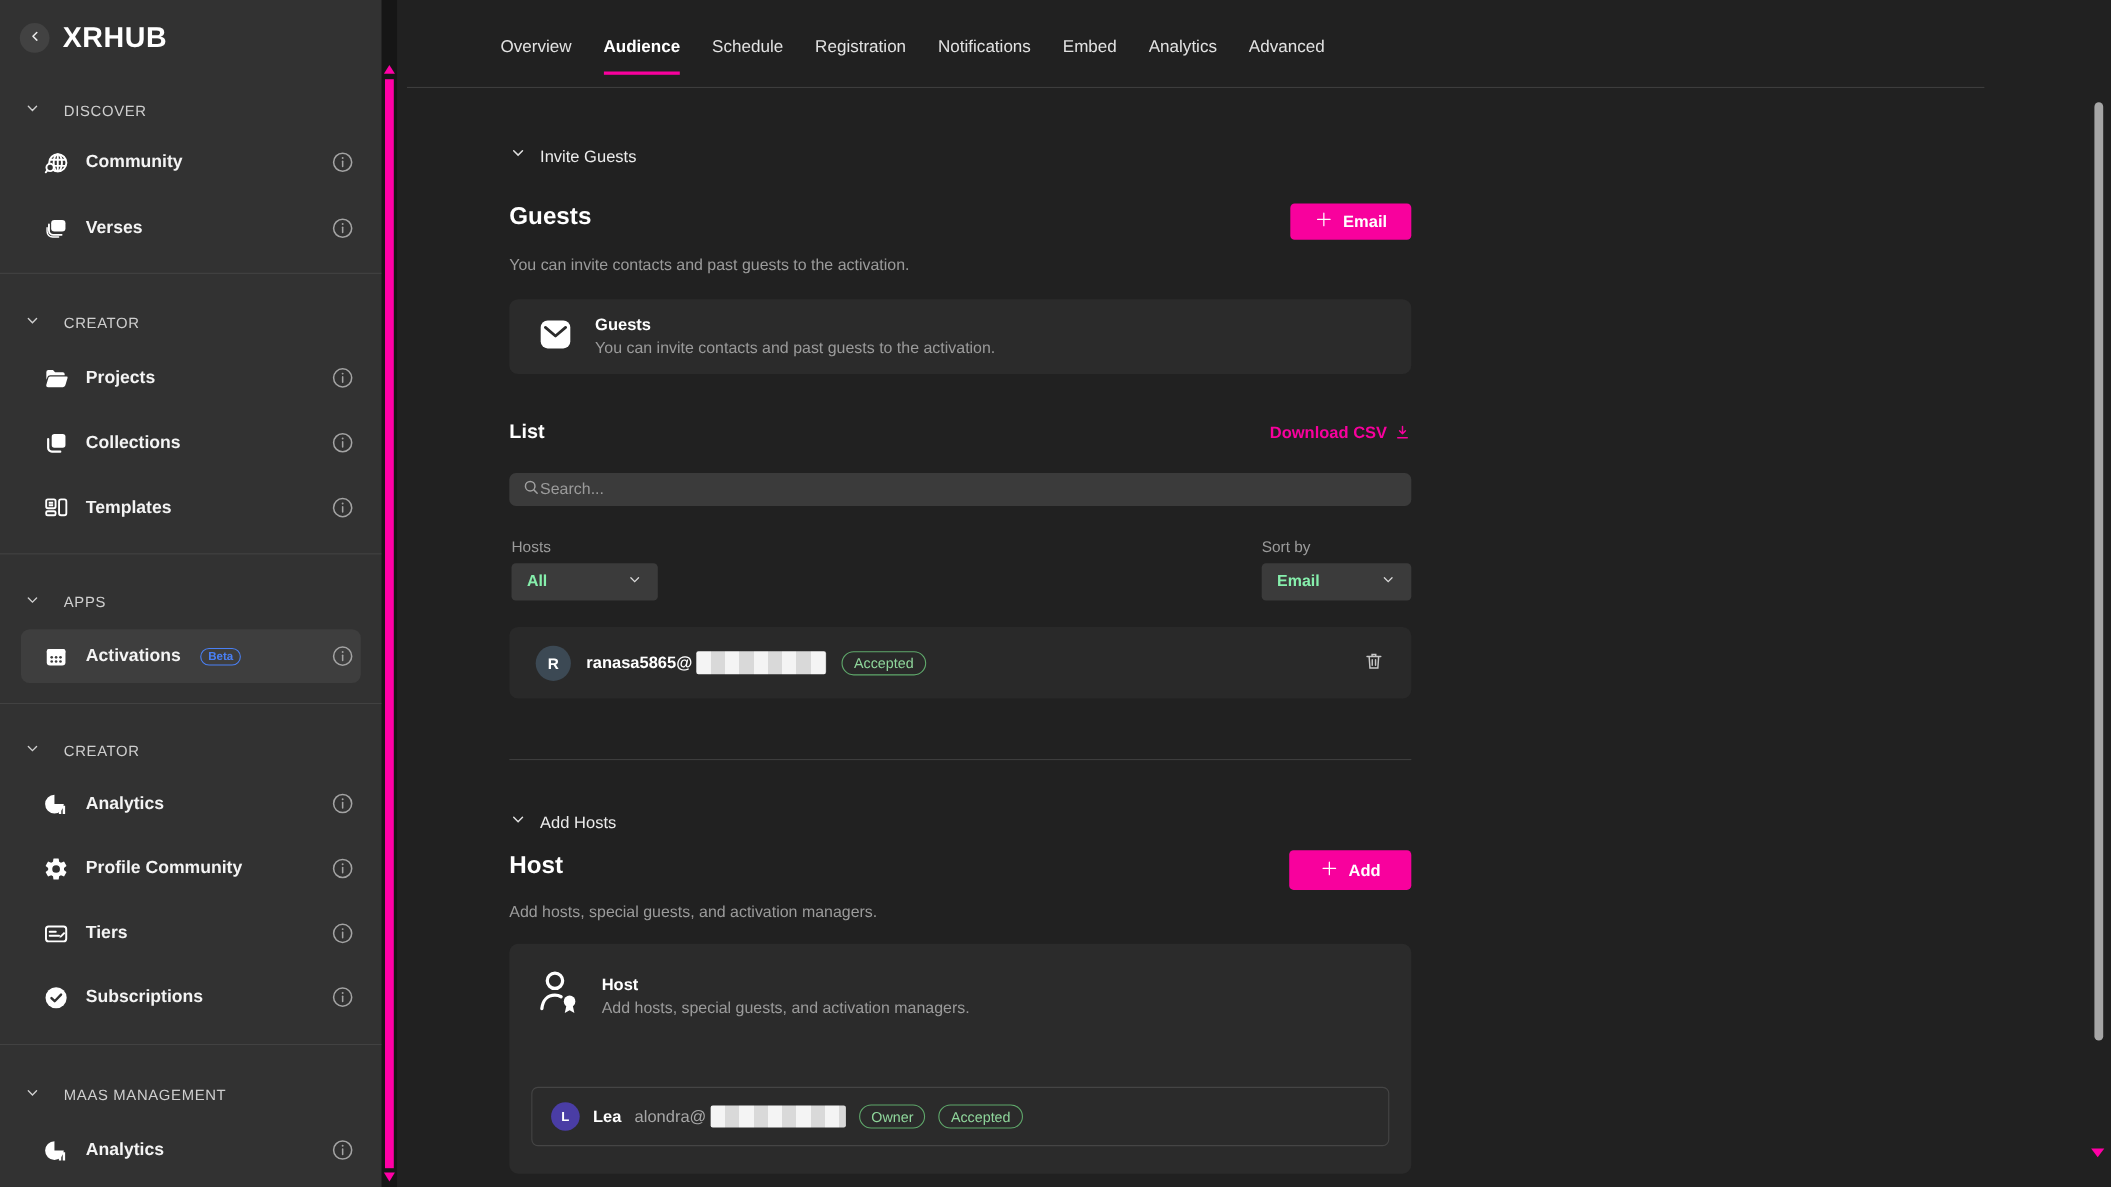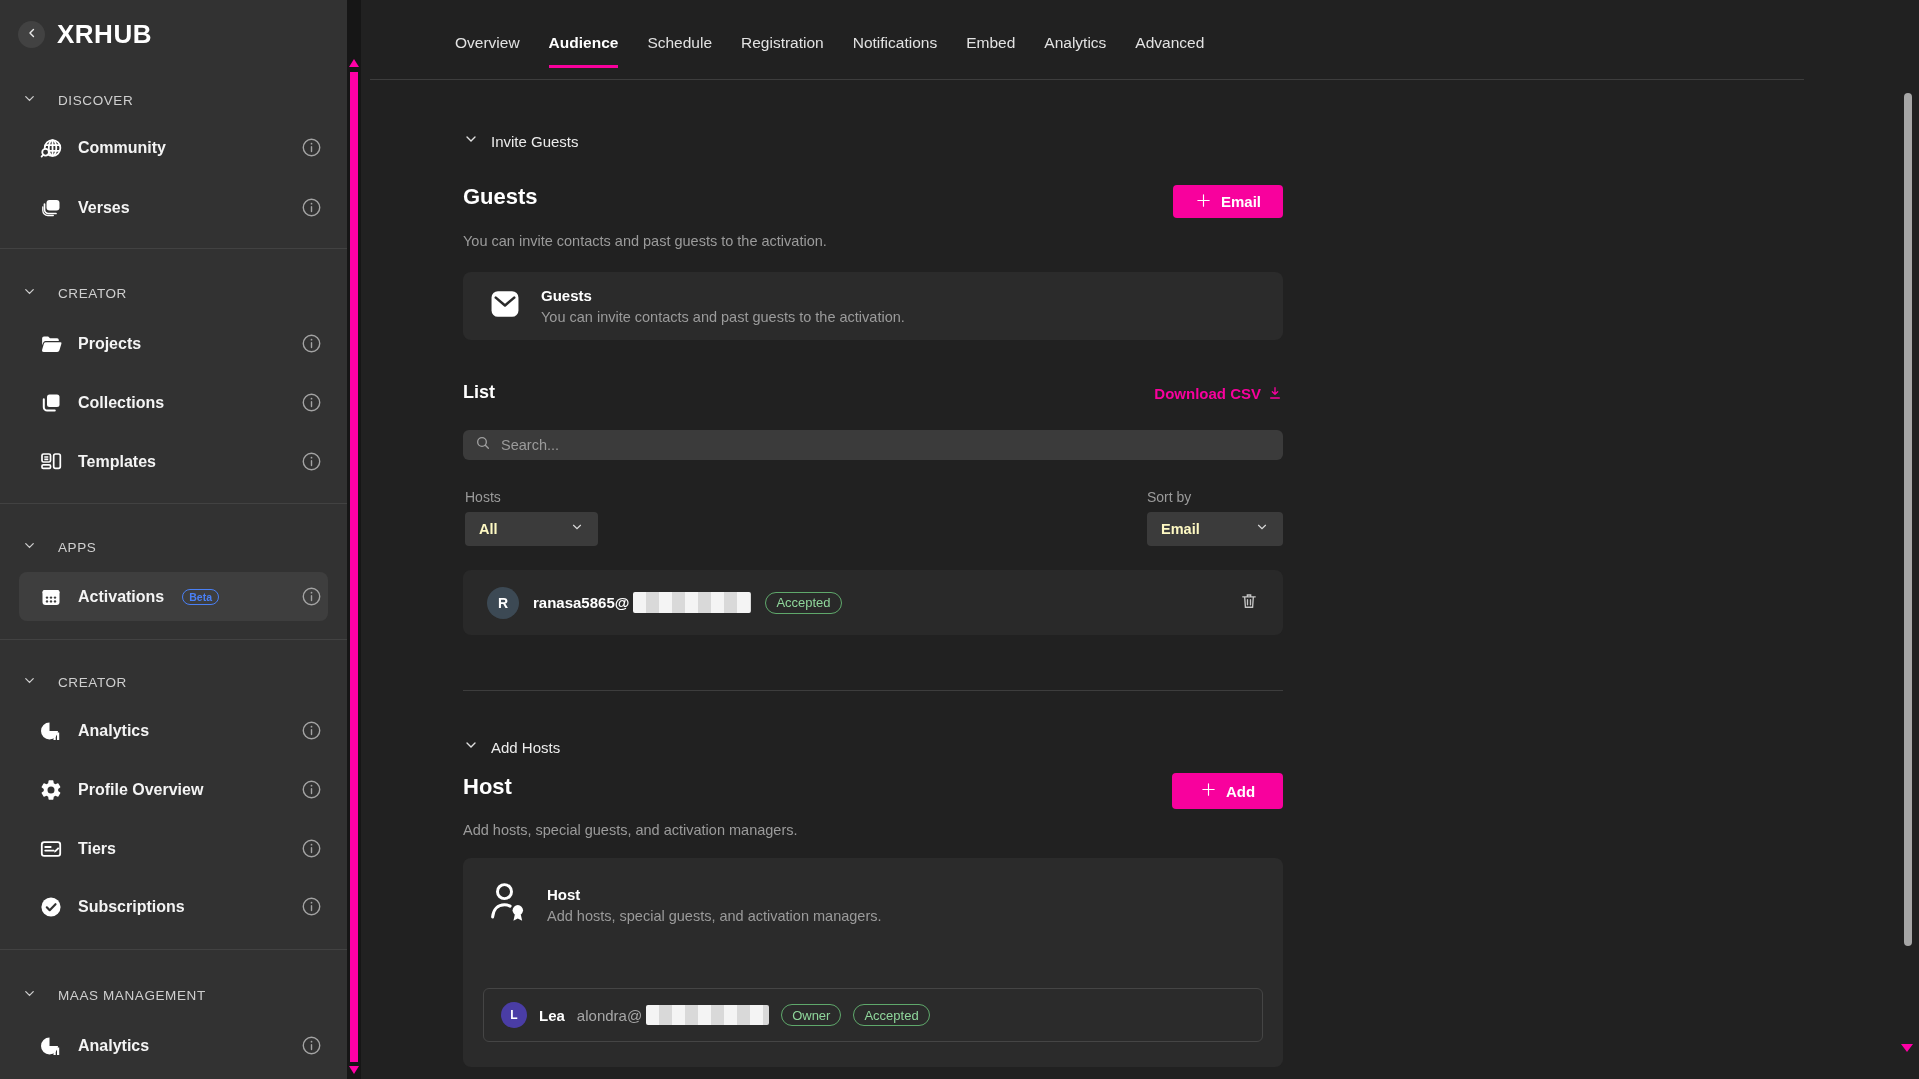--- a/index.html
+++ b/index.html
@@ -48,28 +48,28 @@
     background:var(--accent);border:none;color:#fff;font-weight:bold;font-size:15px;
     border-radius:4px;cursor:pointer;font-family:inherit}
   .info-card{position:absolute;left:0;width:820px;background:#2b2b2b;border-radius:8px;
     display:flex;align-items:center;gap:18px;padding-left:24px}
   .info-card .t{font-size:15px;font-weight:bold;margin-bottom:5px}
   .info-card .d{font-size:14.5px;color:#9b9b9b}
   .h3{position:absolute;font-size:18px;font-weight:bold}
   .dl-link{position:absolute;right:0;display:flex;align-items:flex-start;gap:6px;color:var(--accent);
     font-size:15px;font-weight:bold;cursor:pointer}
   .search{position:absolute;left:0;top:430px;width:820px;height:30px;background:#3b3b3b;border-radius:6px;
-    display:flex;align-items:center;padding:0 12px;gap:10px}
+    display:flex;align-items:center;padding:0 12px;}
   .search input{background:transparent;border:none;outline:none;color:#e8e8e8;font-size:14.5px;
     font-family:inherit;flex:1}
   .search input::placeholder{color:#9b9b9b}
   .filter-label{position:absolute;top:489px;font-size:14px;color:#9b9b9b}
   .dropdown{position:absolute;top:512px;height:34px;background:#3b3b3b;border-radius:4px;
     display:flex;align-items:center;justify-content:space-between;padding:0 14px;cursor:pointer}
-  .dropdown .val{font-size:14.5px;font-weight:bold;color:#fef9c3}
+  .dropdown .val{font-size:14.5px;font-weight:bold;color:#86efac}
   .row-card{position:absolute;left:0;top:570px;width:820px;height:65px;background:#292929;border-radius:8px;
     display:flex;align-items:center;padding:0 24px;gap:14px}
   .avatar{border-radius:50%;display:flex;align-items:center;justify-content:center;font-weight:bold;flex:none}
   .av-r{width:32px;height:32px;background:#3c4954;font-size:14px}
   .av-l{width:26px;height:26px;background:#4a3da5;font-size:12px}
   .email-b{font-size:15px;font-weight:bold}
   .redacted{height:21px;border-radius:2px;flex:none;
     background:repeating-linear-gradient(90deg,#f4f4f4 0 13px,#d9d9d9 13px 26px)}
   .badge{font-size:13px;color:var(--badge-green);border:1px solid var(--badge-green-border);
     border-radius:999px;padding:2.5px 10px;white-space:nowrap}
@@ -251,21 +251,21 @@
         <path d="M12 11v5.5" stroke-linecap="round"></path>
         <circle cx="12" cy="7.6" r="1" fill="#a3a3a3" stroke="none"></circle>
       </svg></span>
 
   <div class="sb-item" style="top:768px">
     <span class="sb-ic">
       <svg width="24" height="24" viewBox="0 0 24 24" fill="#fff">
           <path d="M19.14 12.94a7.14 7.14 0 0 0 .06-.94 7.14 7.14 0 0 0-.06-.94l2.03-1.58a.5.5 0 0 0 .12-.64l-1.92-3.32a.5.5 0 0 0-.61-.22l-2.39.96a7.3 7.3 0 0 0-1.62-.94l-.36-2.54a.5.5 0 0 0-.5-.42h-3.84a.5.5 0 0 0-.5.42l-.36 2.54a7.3 7.3 0 0 0-1.62.94l-2.39-.96a.5.5 0 0 0-.61.22L2.65 8.84a.5.5 0 0 0 .12.64l2.03 1.58a7.14 7.14 0 0 0 0 1.88l-2.03 1.58a.5.5 0 0 0-.12.64l1.92 3.32c.13.23.4.32.61.22l2.39-.96c.5.38 1.04.7 1.62.94l.36 2.54a.5.5 0 0 0 .5.42h3.84a.5.5 0 0 0 .5-.42l.36-2.54a7.3 7.3 0 0 0 1.62-.94l2.39.96c.22.09.48 0 .61-.22l1.92-3.32a.5.5 0 0 0-.12-.64zM12 15.5A3.5 3.5 0 1 1 15.5 12 3.5 3.5 0 0 1 12 15.5z"></path>
         </svg>
     </span>
-    <span class="sb-label">Profile Overview</span>
+    <span class="sb-label">Profile Community</span>
   </div>
   <span class="info-i" style="top:779px"><svg width="21" height="21" viewBox="0 0 24 24" fill="none" stroke="#a3a3a3" stroke-width="1.6">
         <circle cx="12" cy="12" r="9.4"></circle>
         <path d="M12 11v5.5" stroke-linecap="round"></path>
         <circle cx="12" cy="7.6" r="1" fill="#a3a3a3" stroke="none"></circle>
       </svg></span>
 
   <div class="sb-item" style="top:827px">
     <span class="sb-ic">
       <svg width="24" height="24" viewBox="0 0 24 24" fill="none" stroke="#fff" stroke-width="1.8">

